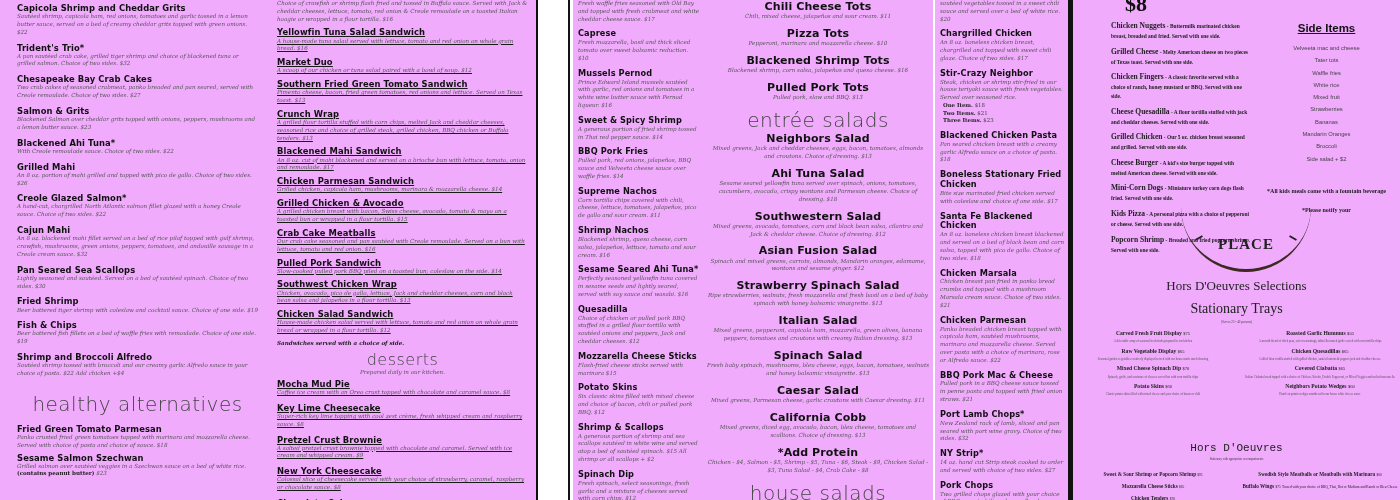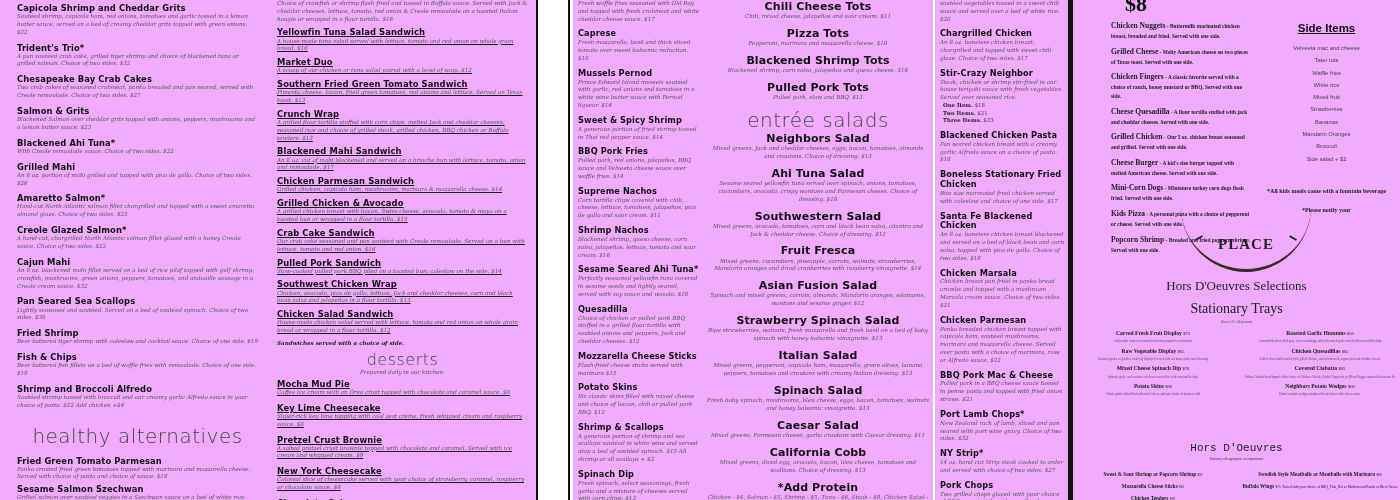--- a/index.html
+++ b/index.html
@@ -106,24 +106,20 @@
       </div>
       <div class="item">
         <div class="item-name">Blackened Ahi Tuna*</div>
         <div class="item-desc"><span>With Creole remoulade sauce. Choice of two sides.  $22</span></div>
       </div>
       <div class="item">
         <div class="item-name">Grilled Mahi</div>
         <div class="item-desc"><span>An 8 oz. portion of mahi grilled and topped with pico de gallo. Choice of two sides.  $26</span></div>
       </div>
       <div class="item">
-        <div class="item-name">Amaretto Salmon*</div>
-        <div class="item-desc"><span>Hand-cut North Atlantic salmon fillet chargrilled and topped with a sweet amaretto almond glaze. Choice of two sides.  $23</span></div>
-      </div>
-      <div class="item">
         <div class="item-name">Creole Glazed Salmon*</div>
         <div class="item-desc"><span>A hand-cut, chargrilled North Atlantic salmon fillet glazed with a honey Creole sauce. Choice of two sides.  $22</span></div>
       </div>
       <div class="item">
         <div class="item-name">Cajun Mahi</div>
         <div class="item-desc"><span>An 8 oz. blackened mahi fillet served on a bed of rice pilaf topped with gulf shrimp, crawfish, mushrooms, green onions, peppers, tomatoes, and andouille sausage in a Creole cream sauce.  $32</span></div>
       </div>
       <div class="item">
         <div class="item-name">Pan Seared Sea Scallops</div>
         <div class="item-desc"><span>Lightly seasoned and sautéed. Served on a bed of sautéed spinach. Choice of two sides.  $30</span></div>
@@ -181,21 +177,21 @@
       </div>
       <div class="item">
         <div class="item-name">Chicken Parmesan Sandwich</div>
         <div class="item-desc"><span>Grilled chicken, capicola ham, mushrooms, marinara &amp; mozzarella cheese.  $14</span></div>
       </div>
       <div class="item">
         <div class="item-name">Grilled Chicken &amp; Avocado</div>
         <div class="item-desc"><span>A grilled chicken breast with bacon, Swiss cheese, avocado, tomato &amp; mayo on a toasted bun or wrapped in a flour tortilla.  $15</span></div>
       </div>
       <div class="item">
-        <div class="item-name">Crab Cake Sandwich</div>
+        <div class="item-name">Crab Cake Meatballs</div>
         <div class="item-desc"><span>Our crab cake seasoned and pan sautéed with Creole remoulade. Served on a bun with lettuce, tomato and red onion.  $16</span></div>
       </div>
       <div class="item">
         <div class="item-name">Pulled Pork Sandwich</div>
         <div class="item-desc"><span>Slow-cooked pulled pork BBQ piled on a toasted bun; coleslaw on the side.  $14</span></div>
       </div>
       <div class="item">
         <div class="item-name">Southwest Chicken Wrap</div>
         <div class="item-desc"><span>Chicken, avocado, pico de gallo, lettuce, Jack and cheddar cheeses, corn and black bean salsa and jalapeños in a flour tortilla.  $13</span></div>
       </div>
@@ -311,24 +307,20 @@
         <div class="item-name">Neighbors Salad</div>
         <div class="item-desc"><span>Mixed greens, Jack and cheddar cheeses, eggs, bacon, tomatoes, almonds and croutons. Choice of dressing.  $13</span></div>
       </div>
       <div class="item">
         <div class="item-name">Ahi Tuna Salad</div>
         <div class="item-desc"><span>Sesame seared yellowfin tuna served over spinach, onions, tomatoes, cucumbers, avocado, crispy wontons and Parmesan cheese. Choice of dressing.  $18</span></div>
       </div>
       <div class="item">
         <div class="item-name">Southwestern Salad</div>
         <div class="item-desc"><span>Mixed greens, avocado, tomatoes, corn and black bean salsa, cilantro and Jack &amp; cheddar cheese. Choice of dressing.  $12</span></div>
-      </div>
-      <div class="item">
-        <div class="item-name">Fruit Fresca</div>
-        <div class="item-desc"><span>Mixed greens, cucumbers, pineapple, carrots, walnuts, strawberries, Mandarin oranges and dried cranberries with raspberry vinaigrette.  $14</span></div>
       </div>
       <div class="item">
         <div class="item-name">Asian Fusion Salad</div>
         <div class="item-desc"><span>Spinach and mixed greens, carrots, almonds, Mandarin oranges, edamame, wontons and sesame ginger.  $12</span></div>
       </div>
       <div class="item">
         <div class="item-name">Strawberry Spinach Salad</div>
         <div class="item-desc"><span>Ripe strawberries, walnuts, fresh mozzarella and fresh basil on a bed of baby spinach with honey balsamic vinaigrette.  $13</span></div>
       </div>
       <div class="item">

